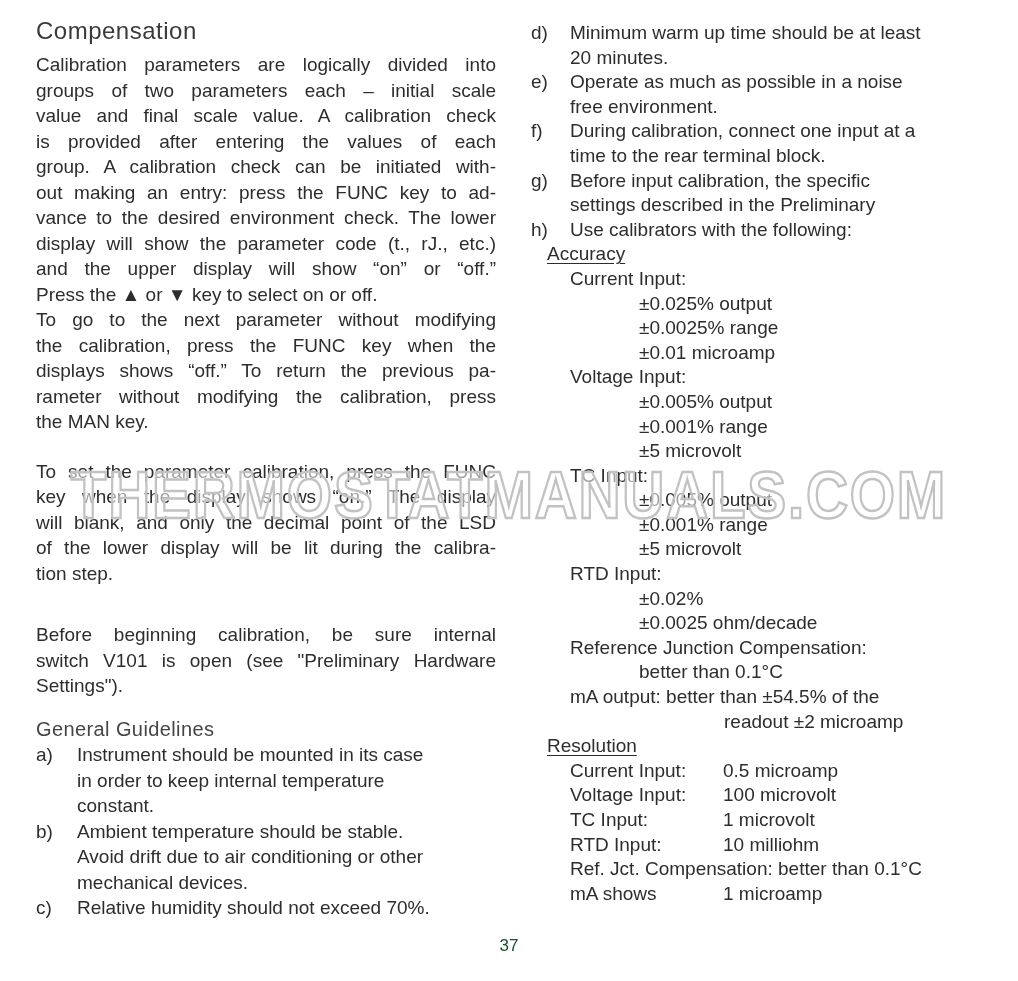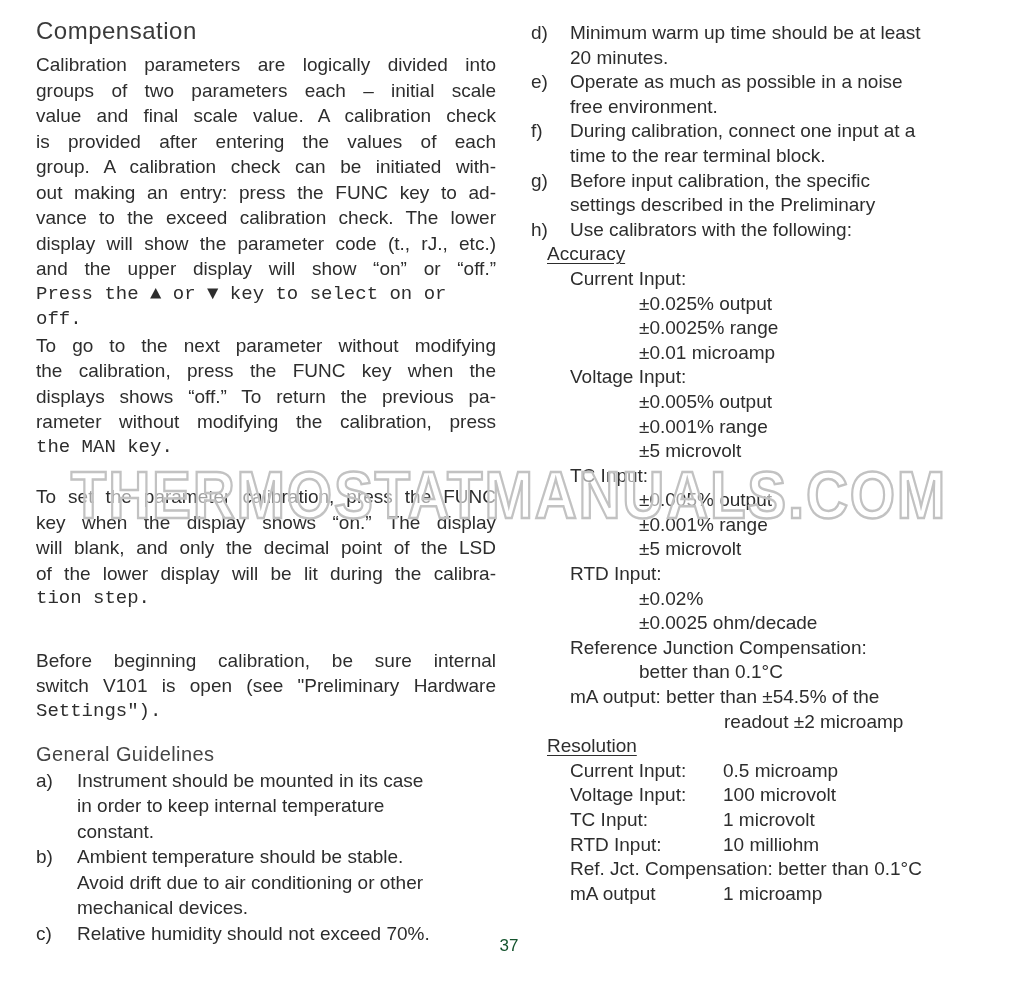--- a/index.html
+++ b/index.html
@@ -16,21 +16,21 @@
   }
   .col-right {
     position: absolute; left: 531px; top: 21px; width: 470px; z-index: 1;
   }
   .heading {
     font-size: 24px; line-height: 28px; color: #3a3a3a;
     letter-spacing: 0.5px; margin-bottom: 7px;
   }
   .para { font-size: 19px; line-height: 25.5px; }
   .para .jl { text-align: justify; text-align-last: justify; }
-  .para .last { text-align: left; font-family: Liberation Mono, monospace; }
+  .para .last { text-align: left; }
   .m14 { }
   .m24 { margin-bottom: 24px; }
   .m36 { margin-bottom: 36px; }
   .m18 { margin-bottom: 18px; }
   .subheading {
     font-size: 20px; line-height: 25.5px; color: #454545; letter-spacing: 0.4px;
   }
   .litem { display: flex; font-size: 19px; line-height: 25.5px; }
   .litem .lab { flex: none; width: 41px; }
   .litem .ltxt { flex: 1; }
@@ -67,21 +67,21 @@
 <div class="col-left">
   <div class="heading">Compensation</div>
 
   <div class="para m14">
     <div class="jl">Calibration parameters are logically divided into</div>
     <div class="jl">groups of two parameters each – initial scale</div>
     <div class="jl">value and final scale value.  A calibration check</div>
     <div class="jl">is provided after entering the values of each</div>
     <div class="jl">group.  A calibration check can be initiated with-</div>
     <div class="jl">out making an entry: press the FUNC key to ad-</div>
-    <div class="jl">vance to the exceed calibration check.  The lower</div>
+    <div class="jl">vance to the desired environment check.  The lower</div>
     <div class="jl">display will show the parameter code (t., rJ., etc.)</div>
     <div class="jl">and the upper display will show “on” or “off.”</div>
     <div class="last">Press the ▲ or ▼ key to select on or off.</div>
   </div>
 
   <div class="para m24">
     <div class="jl">To go to the next parameter without modifying</div>
     <div class="jl">the calibration, press the FUNC key when the</div>
     <div class="jl">displays shows “off.”  To return the previous pa-</div>
     <div class="jl">rameter without modifying the calibration, press</div>
@@ -204,19 +204,19 @@
   <div class="rline res-row">
     <span class="rl">TC Input:</span>
     <span>1 microvolt</span>
   </div>
   <div class="rline res-row">
     <span class="rl">RTD Input:</span>
     <span>10 milliohm</span>
   </div>
   <div class="rline ind1">Ref. Jct. Compensation: better than 0.1°C</div>
   <div class="rline res-row">
-    <span class="rl">mA output</span>
+    <span class="rl">mA shows</span>
     <span>1 microamp</span>
   </div>
 </div>
 
 <div class="watermark">THERMOSTATMANUALS.COM</div>
 <div class="pagenum">37</div>
 
 </body></html>

